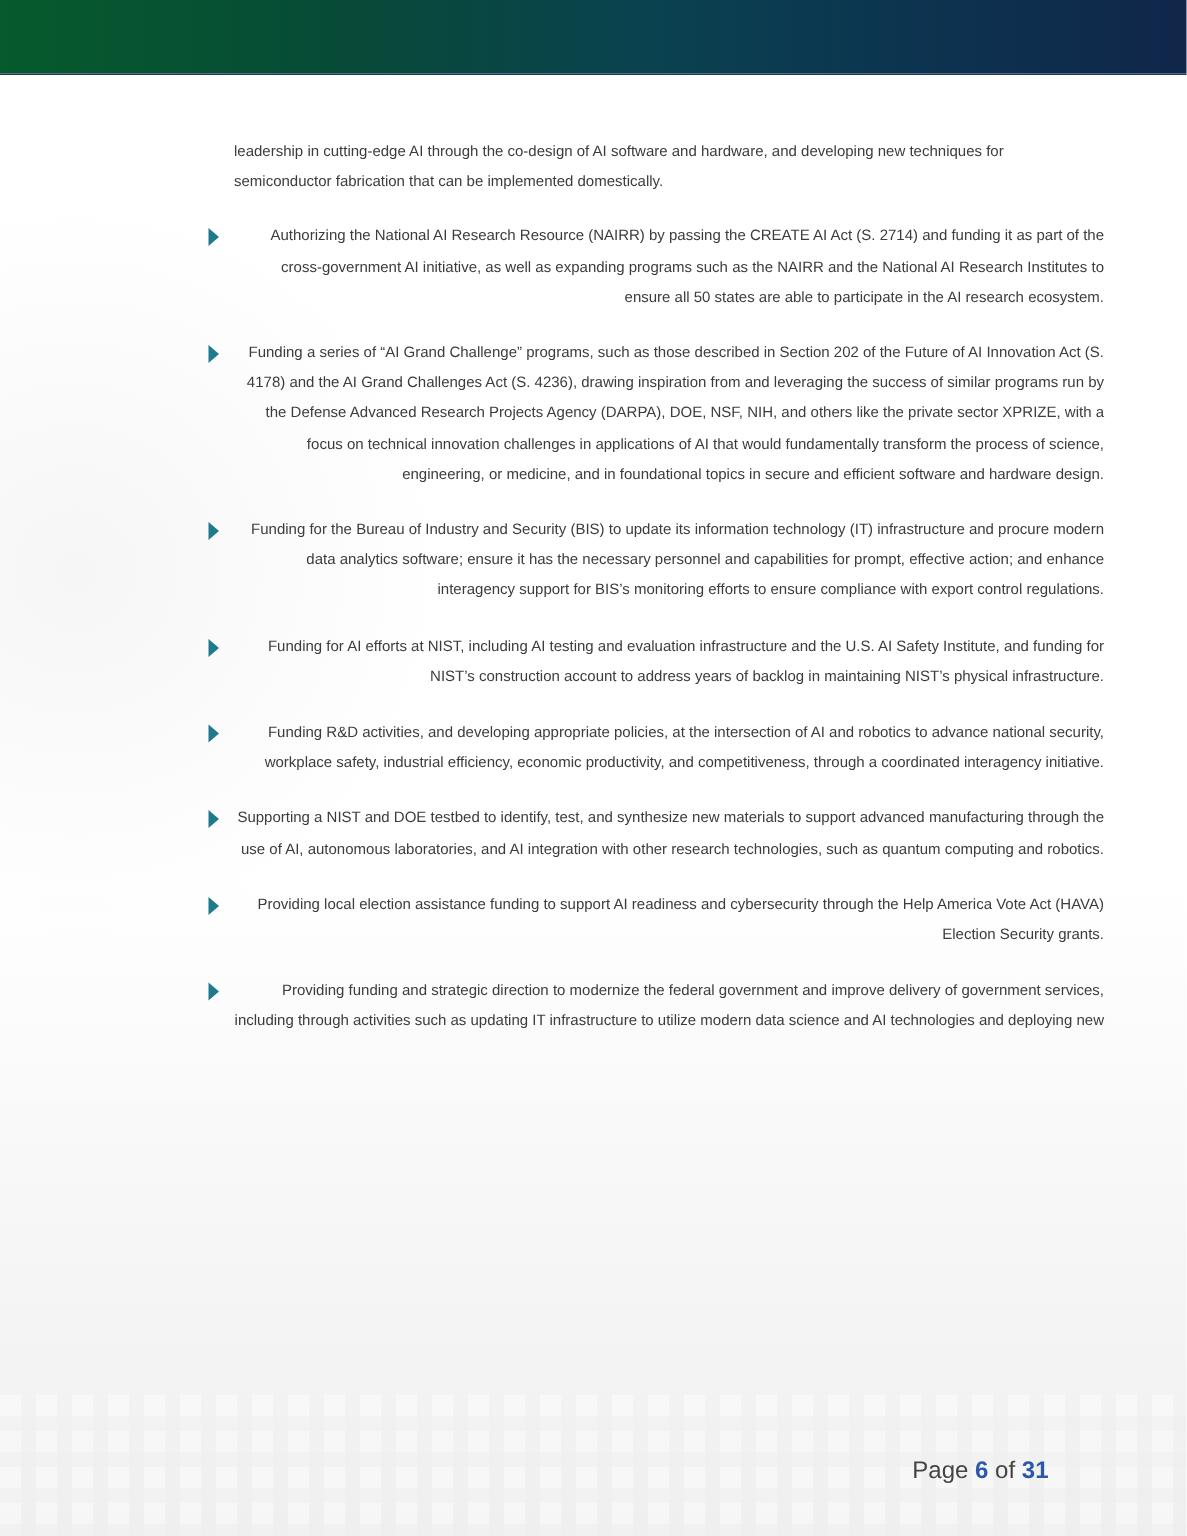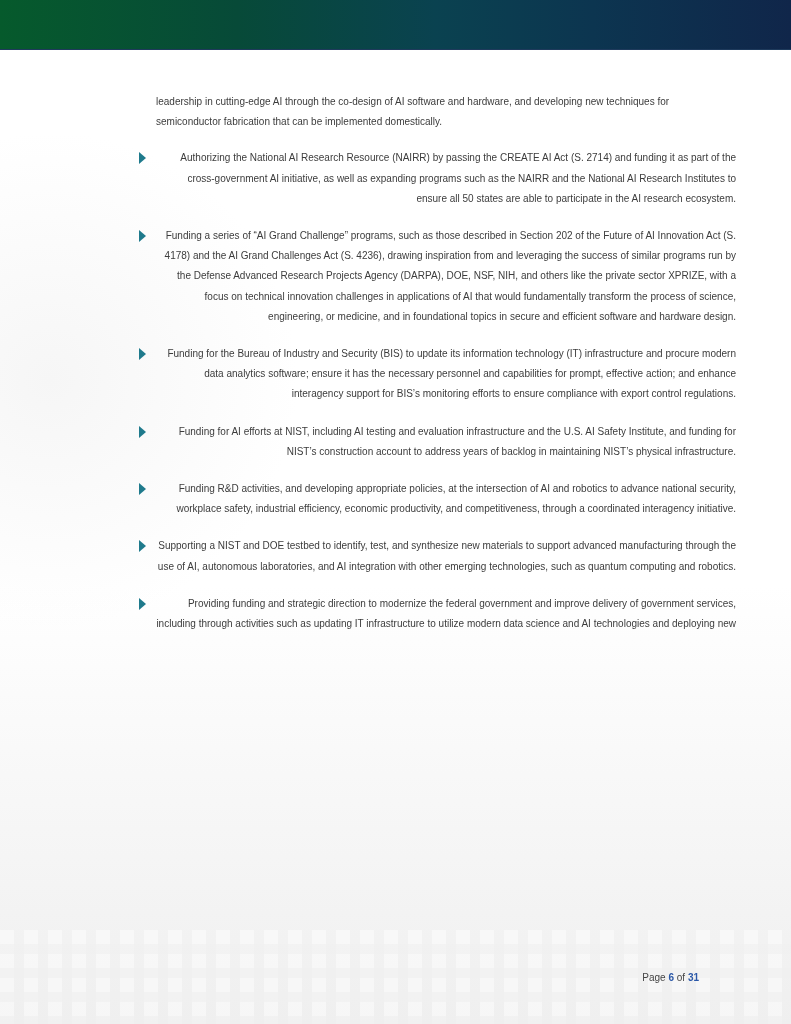--- a/index.html
+++ b/index.html
@@ -42,21 +42,21 @@
   }
   .para { margin: 0 0 16px 0; }
   .bullet { position: relative; margin: 0 0 17px 0; text-align: right; }
   .bullet .tri {
     position: absolute; left: -17px; top: 4px; width: 0; height: 0;
     border-top: 6px solid transparent; border-bottom: 6px solid transparent;
     border-left: 7px solid #1f7a8c;
   }
   .footer {
     position: absolute; right: 92px; top: 972px;
-    font-size: 10px; color: #444;
+    font-size: 16px; color: #444;
   }
   .footer .num { color: #2b58a8; font-weight: bold; }
 </style>
 </head>
 <body>
 
 <div class="header-band"></div>
 
 <div class="page-bg">
   <div class="bg-sheen"></div>
@@ -81,21 +81,25 @@
   <div class="bullet">
     <span class="tri"></span>
     <span>Funding for AI efforts at NIST, including AI testing and evaluation infrastructure and the U.S. AI Safety Institute, and funding for NIST’s construction account to address years of backlog in maintaining NIST’s physical infrastructure.</span>
   </div>
   <div class="bullet">
     <span class="tri"></span>
     <span>Funding R&amp;D activities, and developing appropriate policies, at the intersection of AI and robotics to advance national security, workplace safety, industrial efficiency, economic productivity, and competitiveness, through a coordinated interagency initiative.</span>
   </div>
   <div class="bullet">
     <span class="tri"></span>
-    <span>Supporting a NIST and DOE testbed to identify, test, and synthesize new materials to support advanced manufacturing through the use of AI, autonomous laboratories, and AI integration with other emerging technologies, such as quantum computing and robotics.</span>
+    <span>Supporting a NIST and DOE testbed to identify, test, and synthesize new materials to support advanced manufacturing through the use of AI, autonomous laboratories, and AI integration with other research technologies, such as quantum computing and robotics.</span>
+  </div>
+  <div class="bullet">
+    <span class="tri"></span>
+    <span>Providing local election assistance funding to support AI readiness and cybersecurity through the Help America Vote Act (HAVA) Election Security grants.</span>
   </div>
   <div class="bullet">
     <span class="tri"></span>
     <span>Providing funding and strategic direction to modernize the federal government and improve delivery of government services, including through activities such as updating IT infrastructure to utilize modern data science and AI technologies and deploying new</span>
   </div>
 </div>
 
 <div class="footer">
   <span>Page</span>
   <span class="num">6</span>

